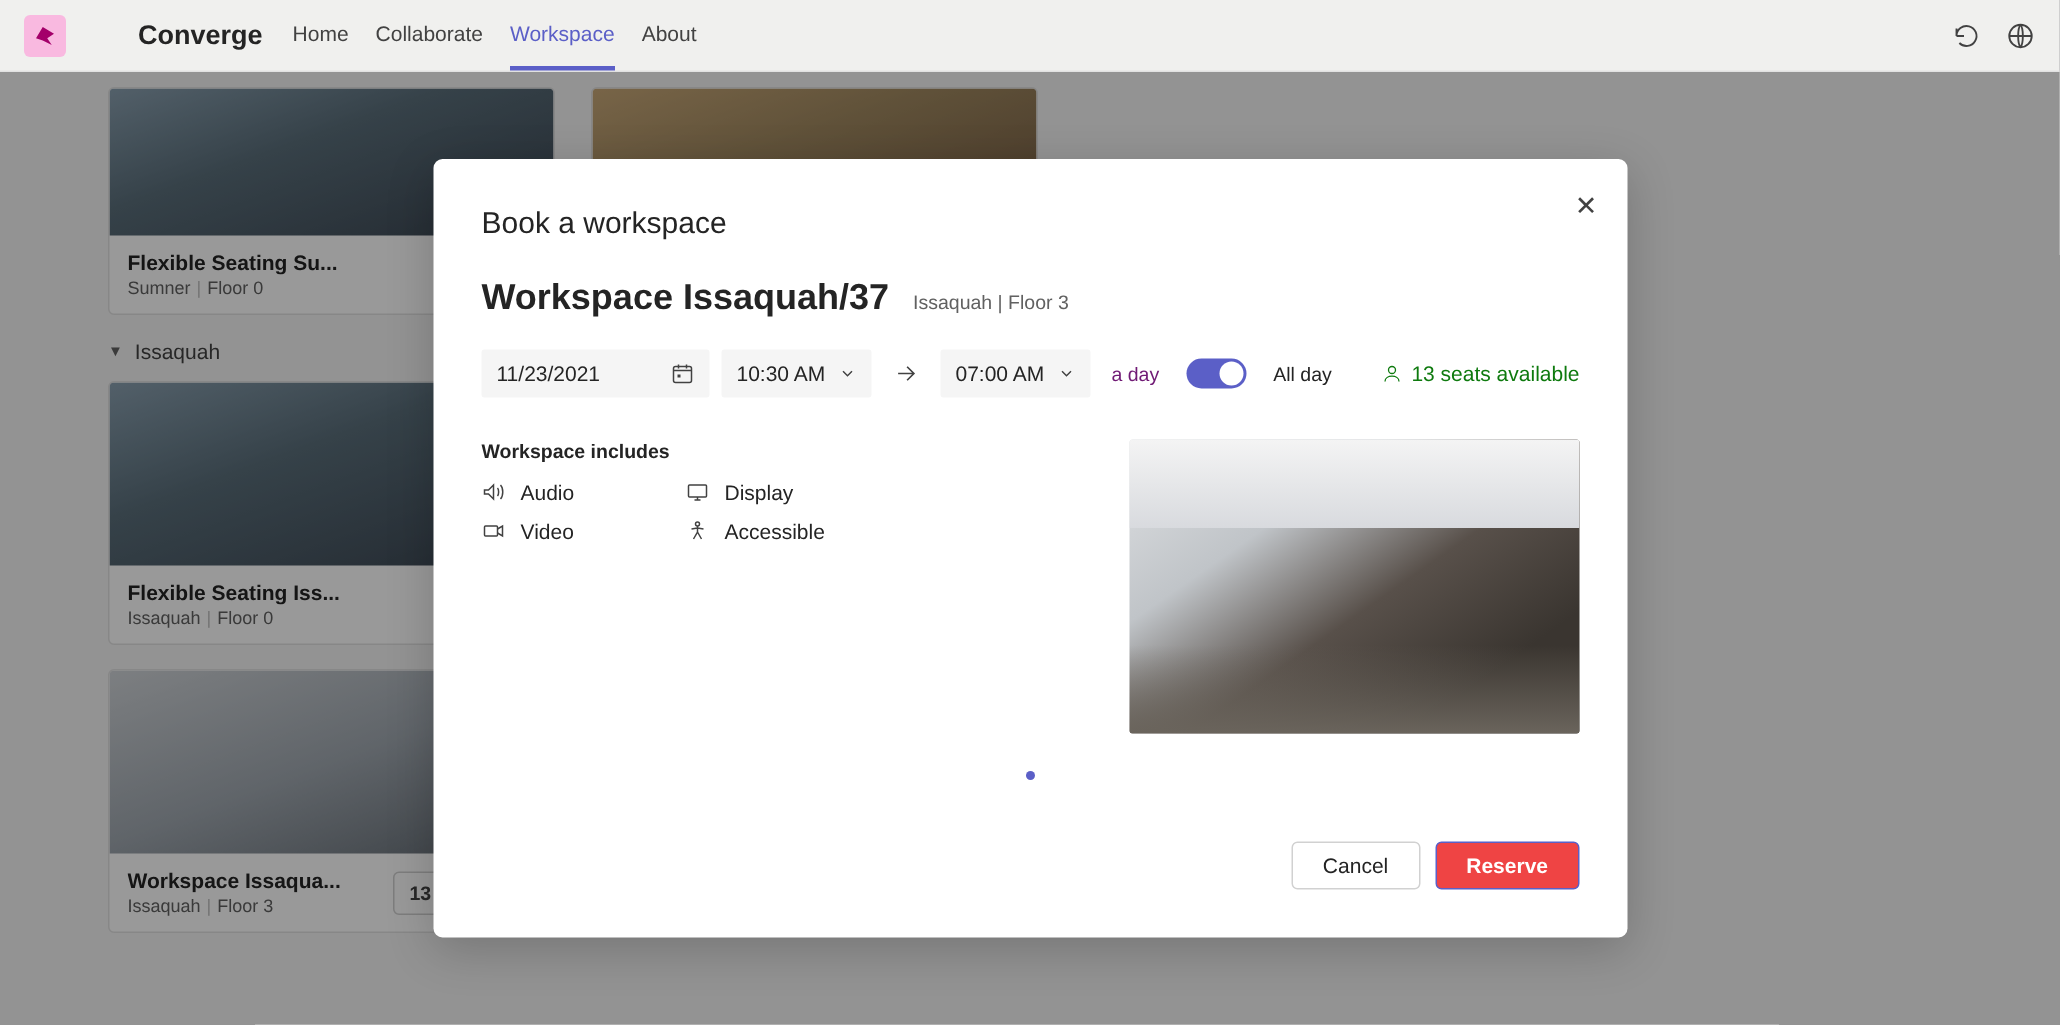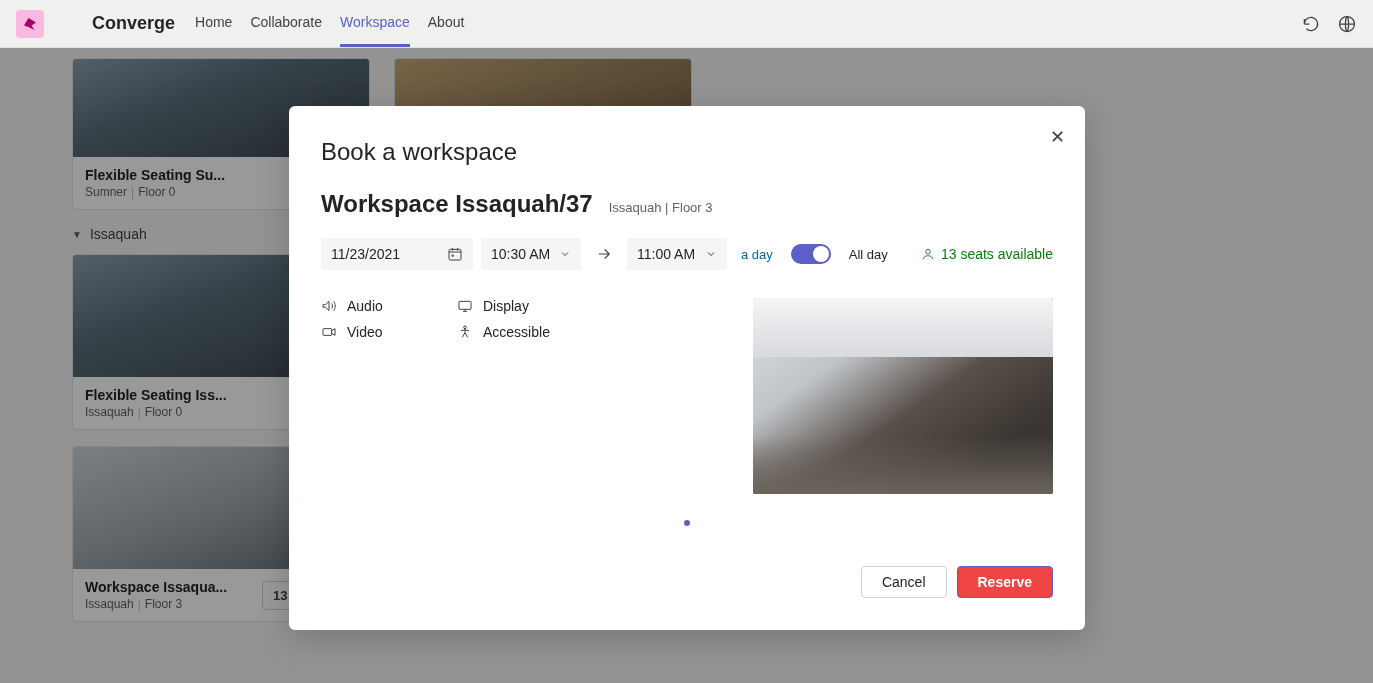--- a/index.html
+++ b/index.html
@@ -29,32 +29,32 @@
 .badge { font-size: 13px; font-weight: 600; color: #424242; padding: 6px 10px; border: 1px solid #d1d1d1; border-radius: 4px; white-space: nowrap; }
 .section-head { display: flex; align-items: center; gap: 8px; font-size: 14px; color: #424242; margin: 16px 0 12px; cursor: pointer; }
 .chev { font-size: 10px; color: #616161; }
 
 
 .overlay { position: absolute; inset: 0; background: rgba(0,0,0,0.4); top: 48px; }
 
 
 .modal { position: absolute; left: 289px; top: 106px; width: 796px; background: #fff; border-radius: 6px; box-shadow: 0 8px 32px rgba(0,0,0,0.2); padding: 32px; }
 .modal-close { position: absolute; top: 20px; right: 20px; cursor: pointer; font-size: 18px; color: #424242; }
-.modal-title { font-size: 24px; color: #242424; font-weight: 400; margin-bottom: 24px; }
+.modal-title { font-size: 20px; color: #242424; font-weight: 400; margin-bottom: 24px; }
 .ws-heading { display: flex; align-items: baseline; gap: 16px; margin-bottom: 20px; }
 .ws-name { font-size: 24px; font-weight: 600; color: #242424; }
 .ws-loc { font-size: 13px; color: #616161; }
 
 .datetime-row { display: flex; align-items: center; gap: 8px; margin-bottom: 28px; }
 .dt-field { background: #f5f5f5; height: 32px; display: flex; align-items: center; padding: 0 10px; font-size: 14px; color: #242424; border-radius: 2px; cursor: pointer; }
 .dt-date { width: 152px; justify-content: space-between; align-items: center; }
 .dt-time { width: 100px; justify-content: space-between; }
 .cal-icon, .dd-icon { color: #424242; }
 .arrow-icon { margin: 0 6px; color: #424242; }
-.aday { font-size: 13px; color: #0369a1; margin-left: 6px; }
+.aday { font-size: 13px; color: #701a75; margin-left: 6px; }
 .toggle { width: 40px; height: 20px; background: #5b5fc7; border-radius: 10px; position: relative; margin-left: 10px; cursor: pointer; }
 .toggle-knob { position: absolute; right: 2px; top: 2px; width: 16px; height: 16px; background: #fff; border-radius: 50%; }
 .allday { font-size: 13px; color: #242424; margin-left: 10px; }
 .seats { margin-left: auto; color: #0e7a0e; font-size: 14px; display: flex; align-items: center; gap: 6px; }
 .seats svg { width: 14px; height: 14px; }
 
 .includes-row { display: flex; gap: 60px; }
 .includes { }
 .inc-title { font-size: 13px; font-weight: 600; color: #242424; margin-bottom: 12px; }
 .inc-grid { display: grid; grid-template-columns: 120px 120px; row-gap: 10px; column-gap: 16px; }
@@ -173,41 +173,42 @@
     <div class="dt-field dt-time">
       <span>10:30 AM</span>
       <svg class="dd-icon" width="12" height="12" viewBox="0 0 24 24" fill="none" stroke="currentColor" stroke-width="2">
           <path d="M6 9l6 6 6-6"></path>
         </svg>
     </div>
     <svg class="arrow-icon" width="18" height="18" viewBox="0 0 24 24" fill="none" stroke="currentColor" stroke-width="1.5">
         <path d="M5 12h14M13 6l6 6-6 6"></path>
       </svg>
     <div class="dt-field dt-time">
-      <span>11:00 AM</span>
+      <span>07:00 AM</span>
       <svg class="dd-icon" width="12" height="12" viewBox="0 0 24 24" fill="none" stroke="currentColor" stroke-width="2">
           <path d="M6 9l6 6 6-6"></path>
         </svg>
     </div>
     <span class="aday">a day</span>
     <div class="toggle">
         <div class="toggle-knob"></div>
       </div>
     <span class="allday">All day</span>
     <div class="seats">
       <svg viewBox="0 0 24 24" fill="none" stroke="currentColor" stroke-width="1.5">
           <circle cx="12" cy="8" r="4"></circle>
           <path d="M4 21c0-4 4-6 8-6s8 2 8 6"></path>
         </svg>
       <span>13 seats available</span>
     </div>
   </div>
 
   <div class="includes-row">
     <div class="includes">
+      <div class="inc-title">Workspace includes</div>
       <div class="inc-grid">
         <div class="inc-item">
           <svg viewBox="0 0 24 24" fill="none" stroke="currentColor" stroke-width="1.5">
               <path d="M3 10v4h4l5 5V5L7 10H3zM16 8c1.5 1.5 1.5 6.5 0 8M19 5c3 3 3 11 0 14"></path>
             </svg>
           <span>Audio</span>
         </div>
         <div class="inc-item">
           <svg viewBox="0 0 24 24" fill="none" stroke="currentColor" stroke-width="1.5">
               <rect x="3" y="5" width="18" height="12" rx="1"></rect>

